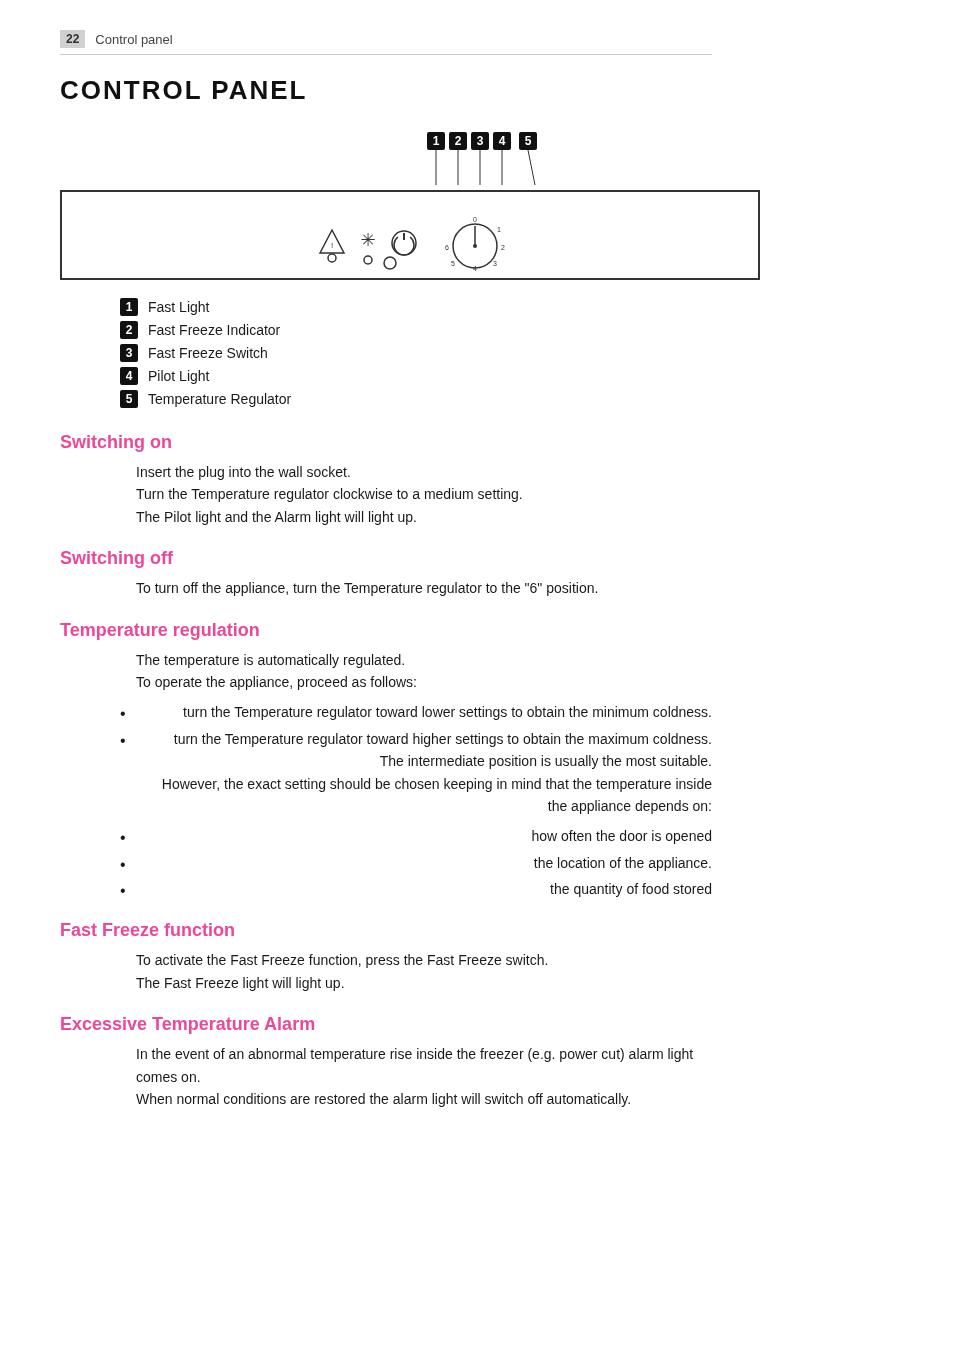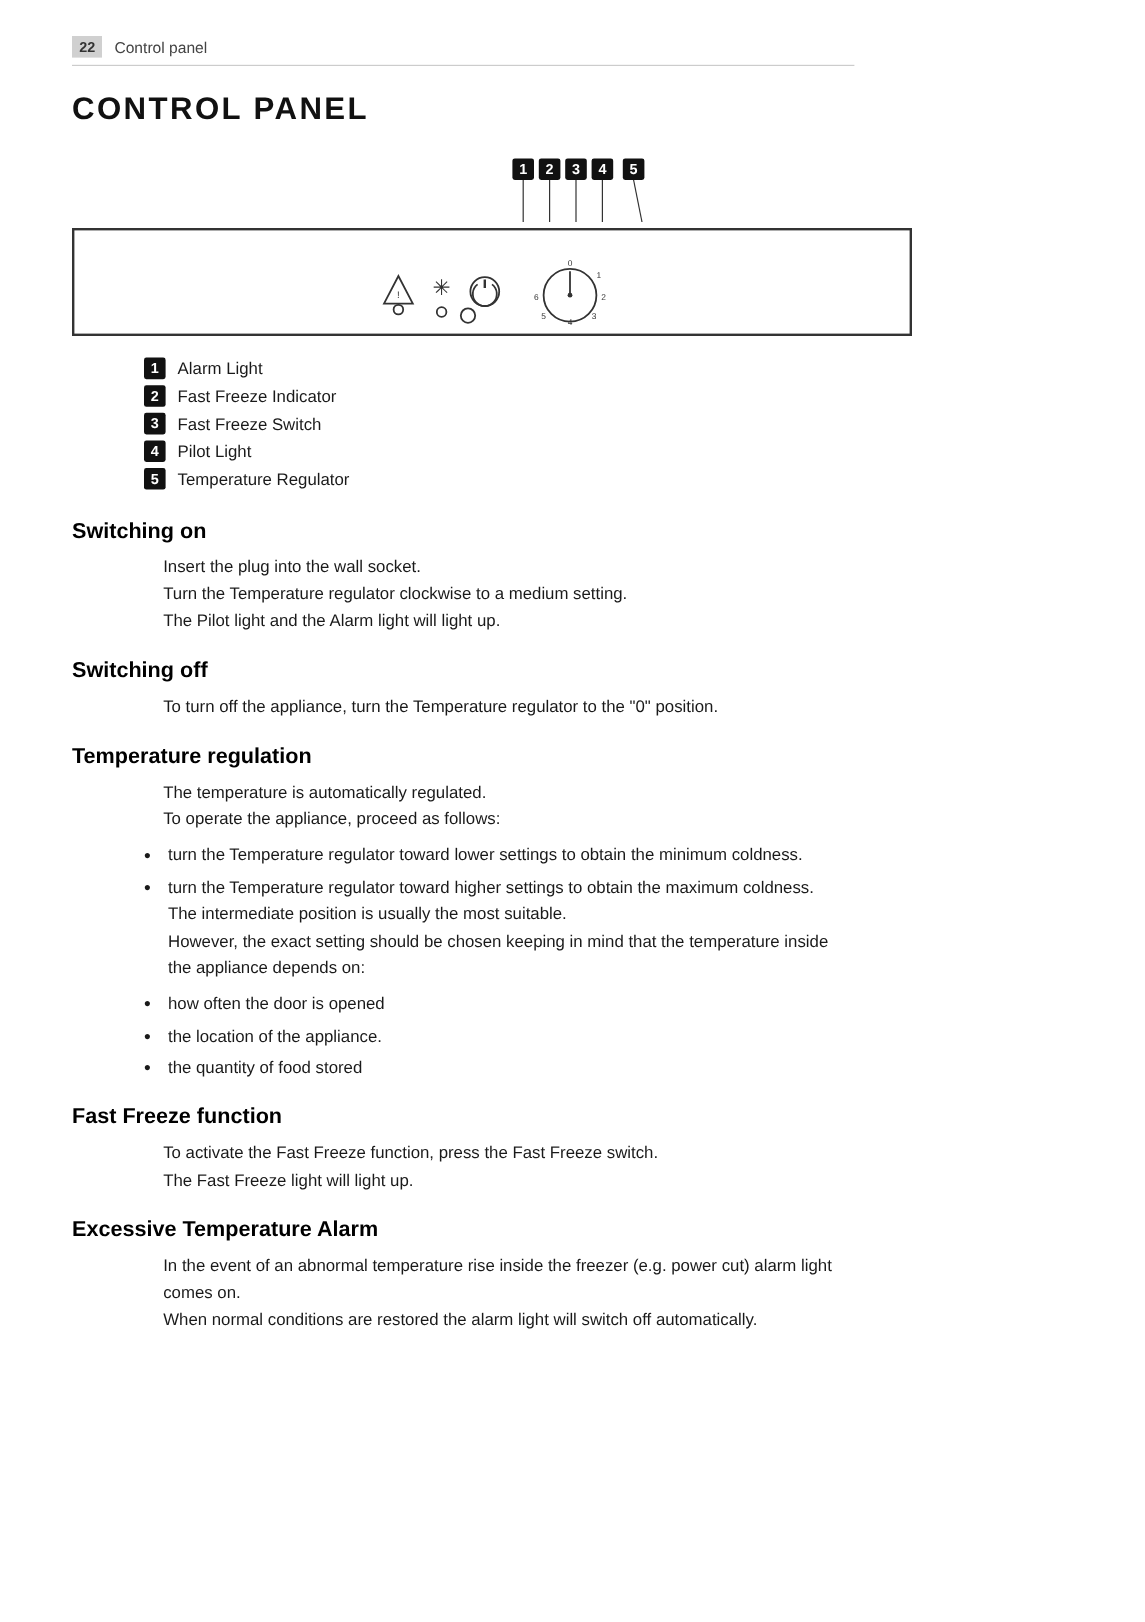--- a/index.html
+++ b/index.html
@@ -97,21 +97,21 @@
       margin-right: 10px;
       flex-shrink: 0;
     }
 
     
     .section-heading {
       font-size: 18px;
       font-weight: bold;
       margin-top: 20px;
       margin-bottom: 8px;
-      color: #000000;
+      color: #ec4899;
     }
 
     .section-body {
       margin-left: 76px;
       margin-bottom: 8px;
       line-height: 1.6;
       font-size: 14px;
     }
 
     .bullet-list {
@@ -119,20 +119,21 @@
       margin-left: 60px;
       margin-bottom: 8px;
     }
 
     .bullet-list li {
       position: relative;
       padding-left: 20px;
       margin-bottom: 4px;
       line-height: 1.6;
       font-size: 14px;
+      text-align: right;
     }
 
     .bullet-list li::before {
       content: "•";
       position: absolute;
       left: 0;
       top: 0;
       font-size: 16px;
     }
   </style>
@@ -207,21 +208,21 @@
         <line x1="185" y1="48" x2="185" y2="28" stroke="#333" stroke-width="1.5"></line>
 
         <circle cx="185" cy="48" r="2" fill="#333"></circle>
       </svg>
     </div>
   </div>
 
   <div class="legend-container" style="margin-top: 18px;">
     <div class="legend-item">
       <div class="legend-badge">1</div>
-      <span>Alarm Light</span>
+      <span>Fast Light</span>
     </div>
     <div class="legend-item">
       <div class="legend-badge">2</div>
       <span>Fast Freeze Indicator</span>
     </div>
     <div class="legend-item">
       <div class="legend-badge">3</div>
       <span>Fast Freeze Switch</span>
     </div>
     <div class="legend-item">
@@ -234,21 +235,21 @@
     </div>
   </div>
 
   <div class="section-heading">Switching on</div>
   <div class="section-body">
     <span>Insert the plug into the wall socket.<br>Turn the Temperature regulator clockwise to a medium setting.<br>The Pilot light and the Alarm light will light up.</span>
   </div>
 
   <div class="section-heading">Switching off</div>
   <div class="section-body">
-    <span>To turn off the appliance, turn the Temperature regulator to the "0" position.</span>
+    <span>To turn off the appliance, turn the Temperature regulator to the "6" position.</span>
   </div>
 
   <div class="section-heading">Temperature regulation</div>
   <div class="section-body">
     <span>The temperature is automatically regulated.<br>To operate the appliance, proceed as follows:</span>
   </div>
   <ul class="bullet-list">
     <li>
       <span>turn the Temperature regulator toward lower settings to obtain the minimum coldness.</span>
     </li>

